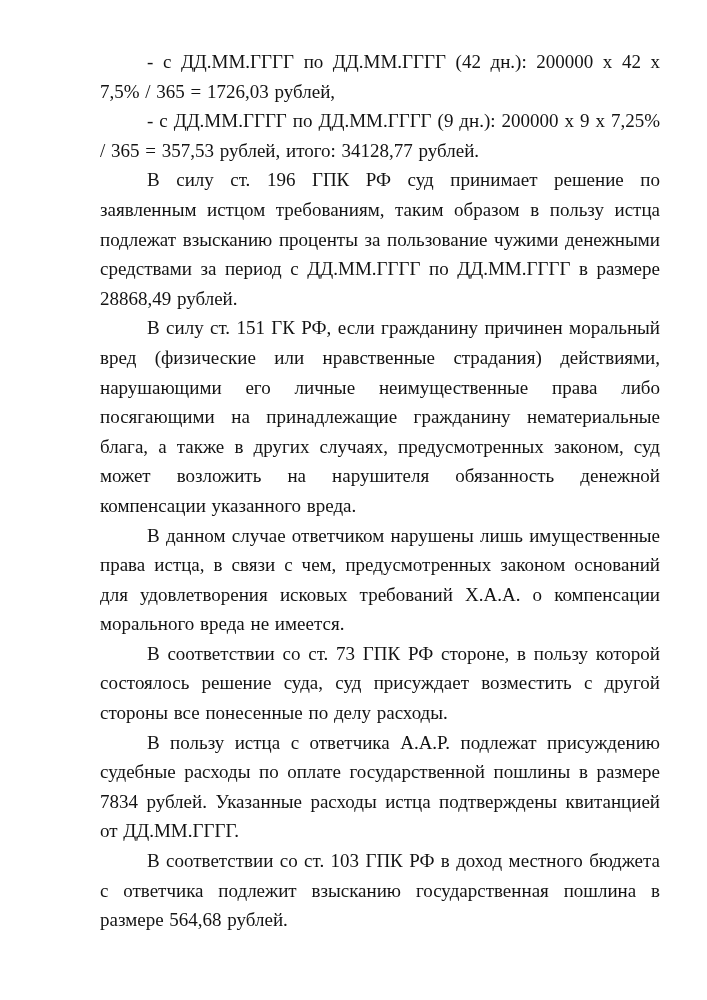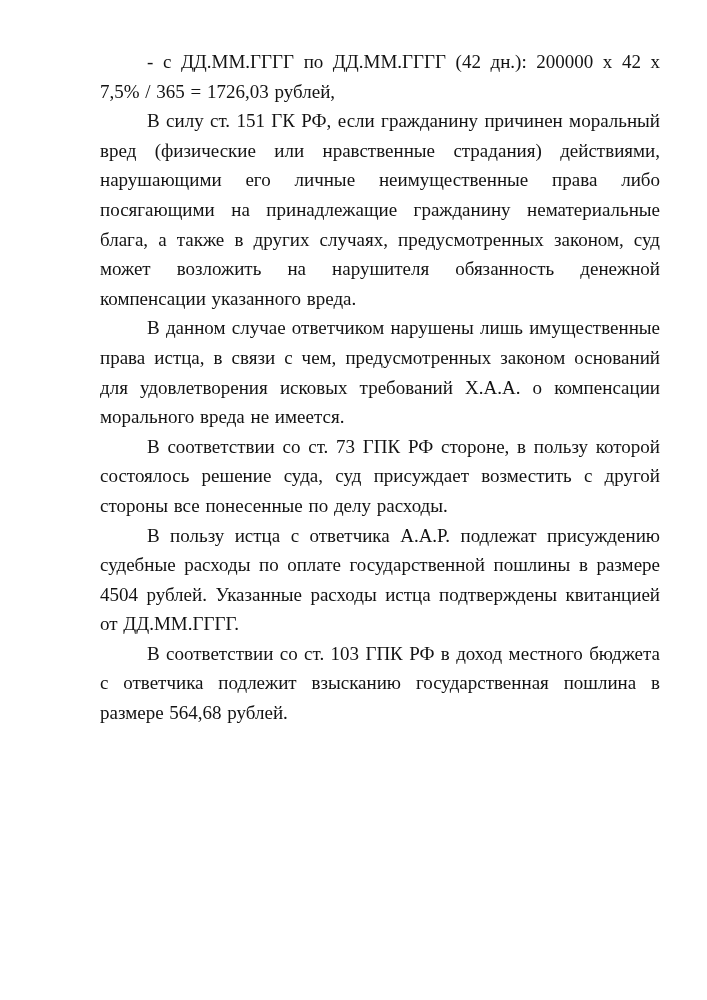--- a/index.html
+++ b/index.html
@@ -28,18 +28,20 @@
     text-align: justify;
     text-indent: 47px; 
     word-spacing: 1px;
   }
 </style>
 </head>
 <body>
 
 <div class="page">
   <p>- с ДД.ММ.ГГГГ по ДД.ММ.ГГГГ (42 дн.): 200000 x 42 x 7,5% / 365 = 1726,03 рублей,</p>
+  <p>- с ДД.ММ.ГГГГ по ДД.ММ.ГГГГ (9 дн.): 200000 x 9 x 7,25% / 365 = 357,53 рублей, итого: 34128,77 рублей.</p>
+  <p>В силу ст. 196 ГПК РФ суд принимает решение по заявленным истцом требованиям, таким образом в пользу истца подлежат взысканию проценты за пользование чужими денежными средствами за период с ДД.ММ.ГГГГ по ДД.ММ.ГГГГ в размере 28868,49 рублей.</p>
   <p>В силу ст. 151 ГК РФ, если гражданину причинен моральный вред (физические или нравственные страдания) действиями, нарушающими его личные неимущественные права либо посягающими на принадлежащие гражданину нематериальные блага, а также в других случаях, предусмотренных законом, суд может возложить на нарушителя обязанность денежной компенсации указанного вреда.</p>
   <p>В данном случае ответчиком нарушены лишь имущественные права истца, в связи с чем, предусмотренных законом оснований для удовлетворения исковых требований Х.А.А. о компенсации морального вреда не имеется.</p>
   <p>В соответствии со ст. 73 ГПК РФ стороне, в пользу которой состоялось решение суда, суд присуждает возместить с другой стороны все понесенные по делу расходы.</p>
-  <p>В пользу истца с ответчика А.А.Р. подлежат присуждению судебные расходы по оплате государственной пошлины в размере 4504 рублей. Указанные расходы истца подтверждены квитанцией от ДД.ММ.ГГГГ.</p>
+  <p>В пользу истца с ответчика А.А.Р. подлежат присуждению судебные расходы по оплате государственной пошлины в размере 7834 рублей. Указанные расходы истца подтверждены квитанцией от ДД.ММ.ГГГГ.</p>
   <p>В соответствии со ст. 103 ГПК РФ в доход местного бюджета с ответчика подлежит взысканию государственная пошлина в размере 564,68 рублей.</p>
 </div>
 
 </body></html>

